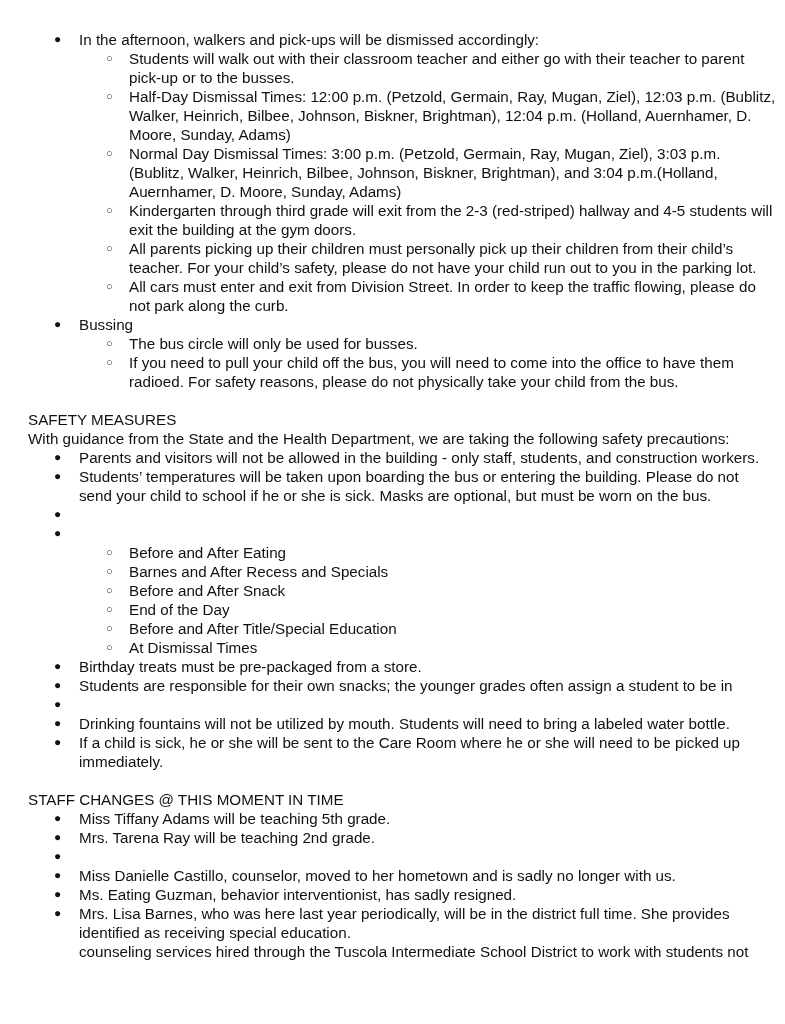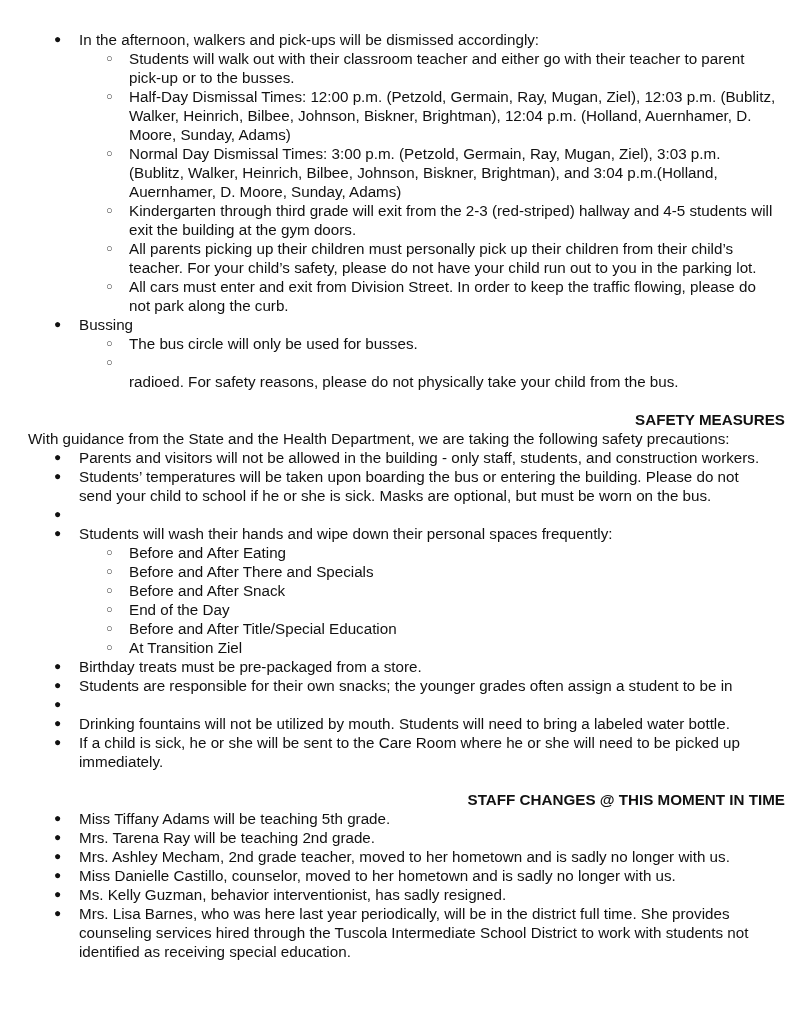--- a/index.html
+++ b/index.html
@@ -8,21 +8,21 @@
     font-family: "Liberation Sans", sans-serif;
     font-size: 15.2px; color: #111111;
   }
   .page { position: relative; padding: 30px 0 0 28px; }
   .ln { height: 19px; line-height: 19px; white-space: nowrap; position: relative; }
   .l1 { padding-left: 51px; }
   .l2 { padding-left: 101px; }
   .bul { position: absolute; top: 0; font-size: 13px; }
   .l1 .bul { left: 26px; font-size: 12px; }
   .l2 .bul { left: 78px; font-size: 11px; color: #333; }
-  .h { font-weight: bold; text-align: right; }
+  .h { font-weight: normal; }
   .gap { height: 19px; }
 </style>
 </head>
 <body>
 
 <div class="page">
 
   <div>
     <div class="ln l1">
       <span class="bul">●</span>
@@ -43,60 +43,60 @@
         <div class="ln l2"><span>teacher.  For your child’s safety, please do not have your child run out to you in the parking lot.</span></div>
         <div class="ln l2"><span class="bul">○</span><span>All cars must enter and exit from Division Street.  In order to keep the traffic flowing, please do</span></div>
         <div class="ln l2"><span>not park along the curb.</span></div>
       </div>
     <div class="ln l1">
       <span class="bul">●</span>
       <span>Bussing</span>
     </div>
     <div id="bussing-subs">
         <div class="ln l2"><span class="bul">○</span><span>The bus circle will only be used for busses.</span></div>
-        <div class="ln l2"><span class="bul">○</span></div>
+        <div class="ln l2"><span class="bul">○</span><span>If you need to pull your child off the bus, you will need to come into the office to have them</span></div>
         <div class="ln l2"><span>radioed.  For safety reasons, please do not physically take your child from the bus.</span></div>
       </div>
   </div>
 
   <div class="gap"></div>
 
   <div class="ln h">SAFETY MEASURES</div>
   <div class="ln">With guidance from the State and the Health Department, we are taking the following safety precautions:</div>
   <div id="safety-a">
       <div class="ln l1"><span class="bul">●</span><span>Parents and visitors will not be allowed in the building - only staff, students, and construction workers.</span></div>
       <div class="ln l1"><span class="bul">●</span><span>Students’ temperatures will be taken upon boarding the bus or entering the building.  Please do not</span></div>
       <div class="ln l1"><span>send your child to school if he or she is sick. Masks are optional, but must be worn on the bus.</span></div>
       <div class="ln l1"><span class="bul">●</span></div>
-      <div class="ln l1"><span class="bul">●</span><span>Students will wash their hands and wipe down their personal spaces frequently:</span></div>
+      <div class="ln l1"><span class="bul">●</span></div>
     </div>
   <div id="safety-wash">
       <div class="ln l2"><span class="bul">○</span><span>Before and After Eating</span></div>
-      <div class="ln l2"><span class="bul">○</span><span>Before and After There and Specials</span></div>
+      <div class="ln l2"><span class="bul">○</span><span>Barnes and After Recess and Specials</span></div>
       <div class="ln l2"><span class="bul">○</span><span>Before and After Snack</span></div>
       <div class="ln l2"><span class="bul">○</span><span>End of the Day</span></div>
       <div class="ln l2"><span class="bul">○</span><span>Before and After Title/Special Education</span></div>
-      <div class="ln l2"><span class="bul">○</span><span>At Transition Ziel</span></div>
+      <div class="ln l2"><span class="bul">○</span><span>At Dismissal Times</span></div>
     </div>
   <div id="safety-b">
       <div class="ln l1"><span class="bul">●</span><span>Birthday treats must be pre-packaged from a store.</span></div>
       <div class="ln l1"><span class="bul">●</span><span>Students are responsible for their own snacks; the younger grades often assign a student to be in</span></div>
       <div class="ln l1"><span class="bul">●</span></div>
       <div class="ln l1"><span class="bul">●</span><span>Drinking fountains will not be utilized by mouth. Students will need to bring a labeled water bottle.</span></div>
       <div class="ln l1"><span class="bul">●</span><span>If a child is sick, he or she will be sent to the Care Room where he or she will need to be picked up</span></div>
       <div class="ln l1"><span>immediately.</span></div>
     </div>
 
   <div class="gap"></div>
 
   <div class="ln h">STAFF CHANGES @ THIS MOMENT IN TIME</div>
   <div id="staff-list">
       <div class="ln l1"><span class="bul">●</span><span>Miss Tiffany Adams will be teaching 5th grade.</span></div>
       <div class="ln l1"><span class="bul">●</span><span>Mrs. Tarena Ray will be teaching 2nd grade.</span></div>
-      <div class="ln l1"><span class="bul">●</span><span>Mrs. Ashley Mecham, 2nd grade teacher, moved to her hometown and is sadly no longer with us.</span></div>
+      <div class="ln l1"><span class="bul">●</span></div>
       <div class="ln l1"><span class="bul">●</span><span>Miss Danielle Castillo, counselor, moved to her hometown and is sadly no longer with us.</span></div>
-      <div class="ln l1"><span class="bul">●</span><span>Ms. Kelly Guzman, behavior interventionist, has sadly resigned.</span></div>
+      <div class="ln l1"><span class="bul">●</span><span>Ms. Eating Guzman, behavior interventionist, has sadly resigned.</span></div>
       <div class="ln l1"><span class="bul">●</span><span>Mrs. Lisa Barnes, who was here last year periodically, will be in the district full time.  She provides</span></div>
+      <div class="ln l1"><span>identified as receiving special education.</span></div>
       <div class="ln l1"><span>counseling services hired through the Tuscola Intermediate School District to work with students not</span></div>
-      <div class="ln l1"><span>identified as receiving special education.</span></div>
     </div>
 
 </div>
 
 </body></html>

